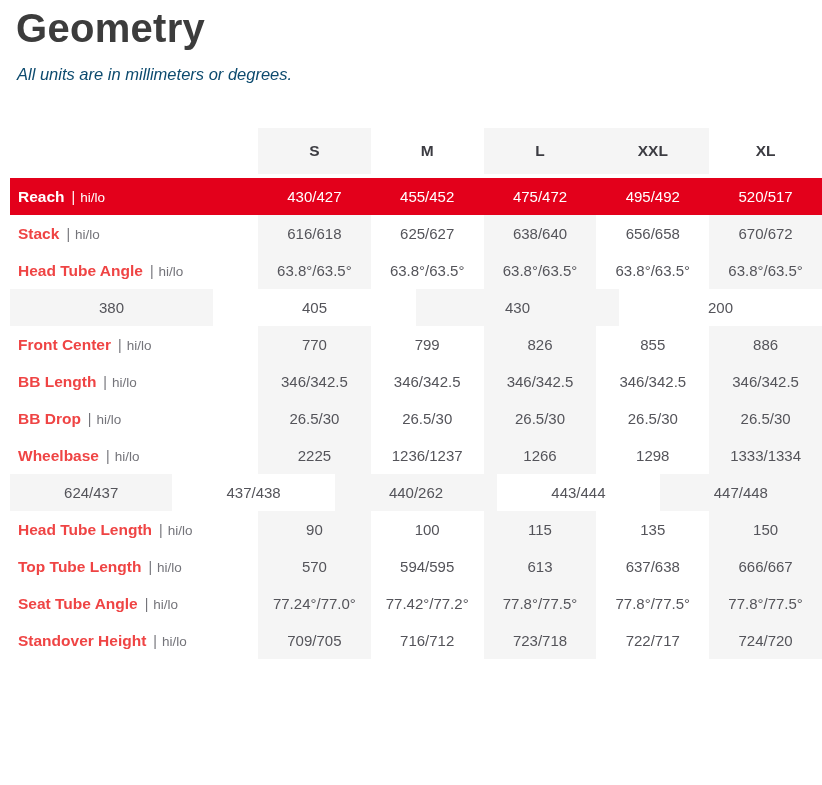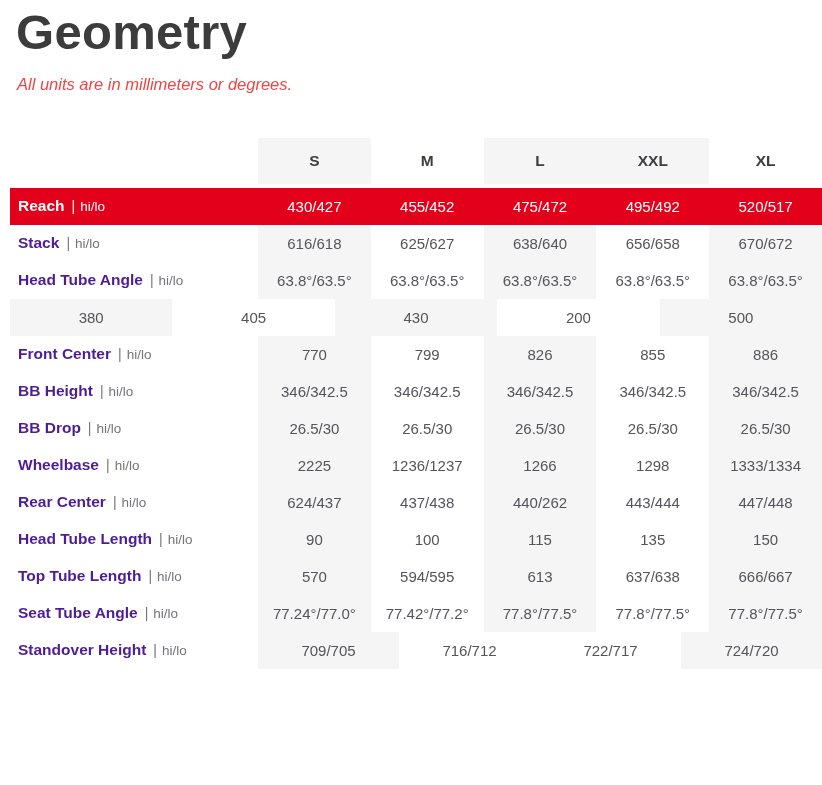--- a/index.html
+++ b/index.html
@@ -4,31 +4,31 @@
 <style>
   html, body { margin: 0; padding: 0; }
   body {
     width: 822px; height: 785px;
     background: #ffffff;
     font-family: "Liberation Sans", sans-serif;
     overflow: hidden;
   }
   h1.page-title {
     margin: 6px 8px 0 16px;
-    font-size: 49px;
+    font-size: 40px;
     line-height: 1.1;
     font-weight: 700;
     color: #3c3c3c;
     letter-spacing: 0.3px;
   }
   p.subtitle {
     margin: 15px 0 0 17px;
     font-style: italic;
     font-size: 16.5px;
-    color: #ef4444;
+    color: #0c4a6e;
   }
   .geo-table {
     margin: 44px 0 0 10px;
     width: 812px;
   }
   .row { display: flex; align-items: center; height: 37px; }
   .header-row { height: 46px; }
   .header-gap { height: 4px; }
   .row-label {
     flex: 0 0 248px;
@@ -39,21 +39,21 @@
   .cells { flex: 1; display: flex; height: 100%; }
   .cell {
     flex: 1 1 0;
     display: flex; align-items: center; justify-content: center;
     height: 100%;
     font-size: 15px;
     color: #54545a;
   }
   .cell.striped { background: #f5f5f5; }
   .header-cell { font-weight: 700; font-size: 15.5px; color: #3c3c42; }
-  .lbl { font-weight: 700; font-size: 15.5px; color: #4c1d95; }
+  .lbl { font-weight: 700; font-size: 15.5px; color: #ef4444; }
   .sep { font-size: 14px; color: #74747a; margin: 0 5px 0 7px; }
   .sfx { font-size: 13.5px; color: #74747a; }
   .data-row.highlight .lbl,
   .data-row.highlight .sep,
   .data-row.highlight .sfx,
   .data-row.highlight .cell { color: #ffffff; }
   .data-row.highlight .cell.striped { background: transparent; }
 </style>
 </head>
 <body>
@@ -117,40 +117,39 @@
             <div class="cell striped">63.8°/63.5°</div>
           </div>
   </div>
 
   <div class="row data-row">
     <div class="cells">
             <div class="cell striped">380</div>
             <div class="cell">405</div>
             <div class="cell striped">430</div>
             <div class="cell">200</div>
-            <div class="cell striped">500</div>
           </div>
   </div>
 
   <div class="row data-row">
     <div class="row-label">
       <span class="lbl">Front Center</span><span class="sep">|</span><span class="sfx">hi/lo</span>
     </div>
     <div class="cells">
             <div class="cell striped">770</div>
             <div class="cell">799</div>
             <div class="cell striped">826</div>
             <div class="cell">855</div>
             <div class="cell striped">886</div>
           </div>
   </div>
 
   <div class="row data-row">
     <div class="row-label">
-      <span class="lbl">BB Height</span><span class="sep">|</span><span class="sfx">hi/lo</span>
+      <span class="lbl">BB Length</span><span class="sep">|</span><span class="sfx">hi/lo</span>
     </div>
     <div class="cells">
             <div class="cell striped">346/342.5</div>
             <div class="cell">346/342.5</div>
             <div class="cell striped">346/342.5</div>
             <div class="cell">346/342.5</div>
             <div class="cell striped">346/342.5</div>
           </div>
   </div>
 
@@ -174,23 +173,20 @@
     <div class="cells">
             <div class="cell striped">2225</div>
             <div class="cell">1236/1237</div>
             <div class="cell striped">1266</div>
             <div class="cell">1298</div>
             <div class="cell striped">1333/1334</div>
           </div>
   </div>
 
   <div class="row data-row">
-    <div class="row-label">
-      <span class="lbl">Rear Center</span><span class="sep">|</span><span class="sfx">hi/lo</span>
-    </div>
     <div class="cells">
             <div class="cell striped">624/437</div>
             <div class="cell">437/438</div>
             <div class="cell striped">440/262</div>
             <div class="cell">443/444</div>
             <div class="cell striped">447/448</div>
           </div>
   </div>
 
   <div class="row data-row">
@@ -232,19 +228,20 @@
           </div>
   </div>
 
   <div class="row data-row">
     <div class="row-label">
       <span class="lbl">Standover Height</span><span class="sep">|</span><span class="sfx">hi/lo</span>
     </div>
     <div class="cells">
             <div class="cell striped">709/705</div>
             <div class="cell">716/712</div>
+            <div class="cell striped">723/718</div>
             <div class="cell">722/717</div>
             <div class="cell striped">724/720</div>
           </div>
   </div>
 </div>
   </div>
 </div>
 
 </body></html>

